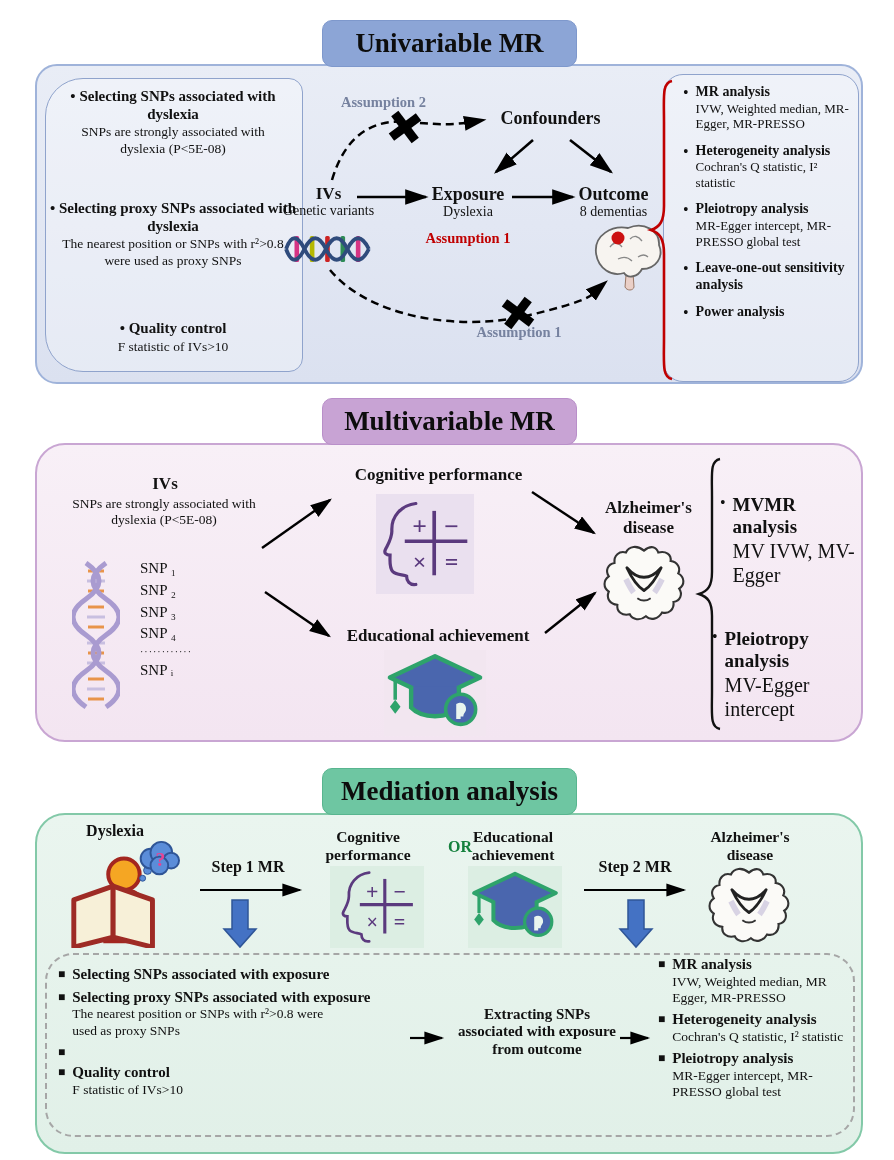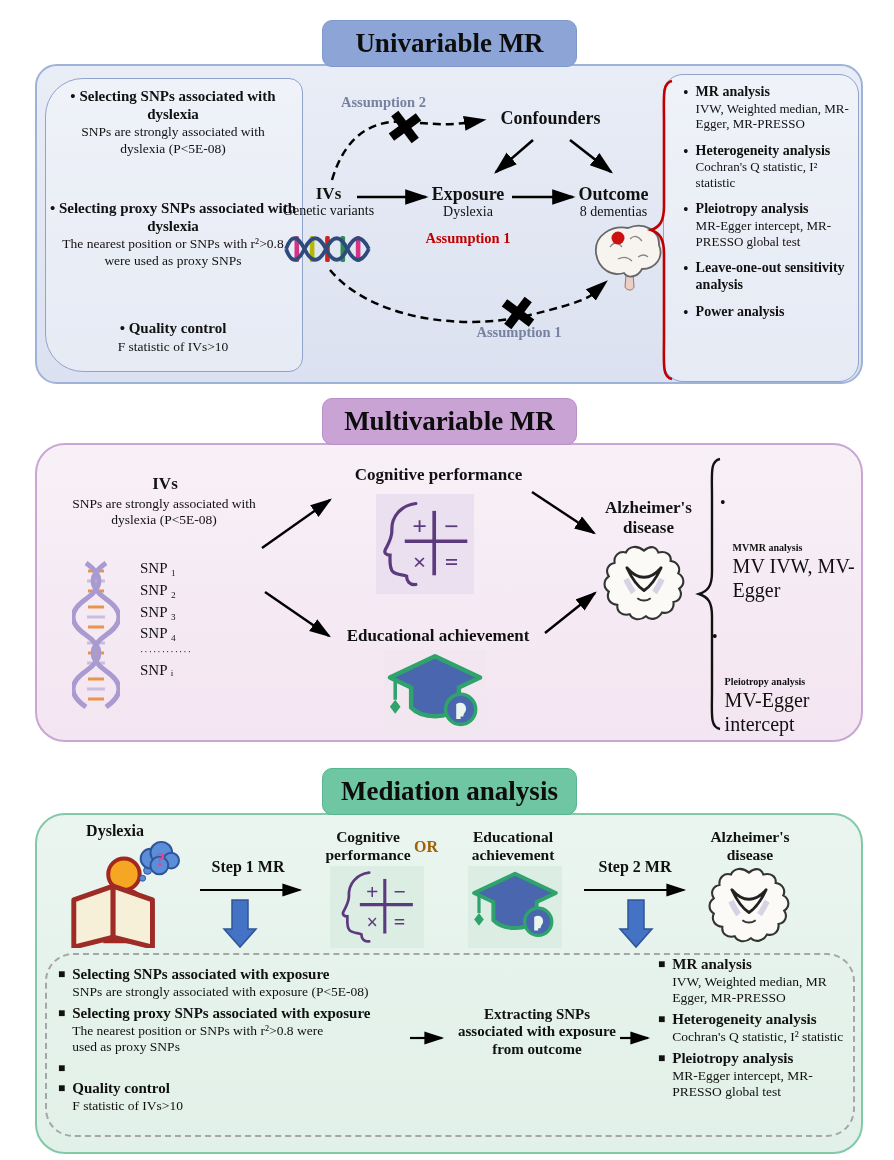--- a/index.html
+++ b/index.html
@@ -28,38 +28,38 @@
   .p1left{left:45px;top:78px;width:256px;height:292px;border-radius:38px 14px 14px 38px;}
   .p1right{left:663px;top:74px;width:194px;height:306px;border-radius:20px;}
   .dashedbox{position:absolute;left:45px;top:953px;width:806px;height:180px;border:2px dashed #A6A6A6;
              border-radius:28px;z-index:2;background:transparent;}
   
   .node{position:absolute;text-align:center;font-weight:bold;font-size:18px;line-height:1.12;z-index:5;}
   .node .sub{font-weight:normal;font-size:14px;}
   .asm{position:absolute;text-align:center;font-weight:bold;font-size:14.5px;color:#76829F;z-index:5;}
   .asm.red{color:#C00000;}
   .lbl{position:absolute;text-align:center;font-weight:bold;z-index:5;line-height:1.15;}
-  .or{position:absolute;font-weight:bold;font-size:16px;color:#a16207;z-index:5;}
+  .or{position:absolute;font-weight:bold;font-size:16px;color:#15803d;z-index:5;margin-left:34px;}
   
   .li{display:flex;gap:7px;align-items:flex-start;}
   .blt{flex:0 0 auto;line-height:1.1;}
   .ttl{font-weight:bold;font-size:14.5px;line-height:1.18;}
   .dsc{font-size:13px;line-height:1.2;}
   .p1l-item{position:absolute;left:0;width:100%;text-align:center;z-index:3;}
   .p1l-item .ttl{font-size:15px;}
   .p1l-item .dsc{font-size:13.5px;margin-top:1px;padding:0 14px;}
   .p1r-list{position:absolute;left:683px;top:84px;width:168px;display:flex;flex-direction:column;gap:11px;z-index:5;}
   .p1r-list .ttl{font-size:14px;}
   .p1r-list .dsc{font-size:13px;}
   .p3list{position:absolute;display:flex;flex-direction:column;gap:5px;z-index:5;}
   .p3list .ttl{font-size:15px;}
   .p3list .dsc{font-size:13.5px;}
   .p3list .blt{font-size:12px;margin-top:2px;}
   .p2r-item{position:absolute;z-index:5;}
-  .p2r-item .ttl{font-size:10px;margin-top:48px;}
+  .p2r-item .ttl{font-size:19px;}
   .p2r-item .dsc{font-size:20px;}
   .snp{font-size:15px;line-height:1.45;}
   .iconbox{position:absolute;z-index:3;display:flex;align-items:center;justify-content:center;}
   .tint-purple{background:#EAE0EF;}
   .tint-green{background:#DCEEE3;}
   svg.overlay{position:absolute;left:0;top:0;width:894px;height:1160px;z-index:6;pointer-events:none;}
 </style>
 </head>
 <body>
 
@@ -313,21 +313,20 @@
   <svg viewBox="0 0 90 82" width="86" height="78">
       <use href="#sym-alz"></use>
     </svg>
 </div>
 
 <div class="p3list" style="left:58px;top:966px;width:368px;">
   <div class="li">
     <span class="blt">■</span>
     <div>
       <div class="ttl">Selecting SNPs associated with exposure</div>
-      <div class="dsc">SNPs are strongly associated with exposure (P&lt;5E-08)</div>
     </div>
   </div>
   <div class="li">
     <span class="blt">■</span>
     <div>
       <div class="ttl">Selecting proxy SNPs associated with exposure</div>
       <div class="dsc" style="max-width:255px;">The nearest position or SNPs with r²&gt;0.8 were used as proxy SNPs</div>
     </div>
   </div>
   <div class="li">

